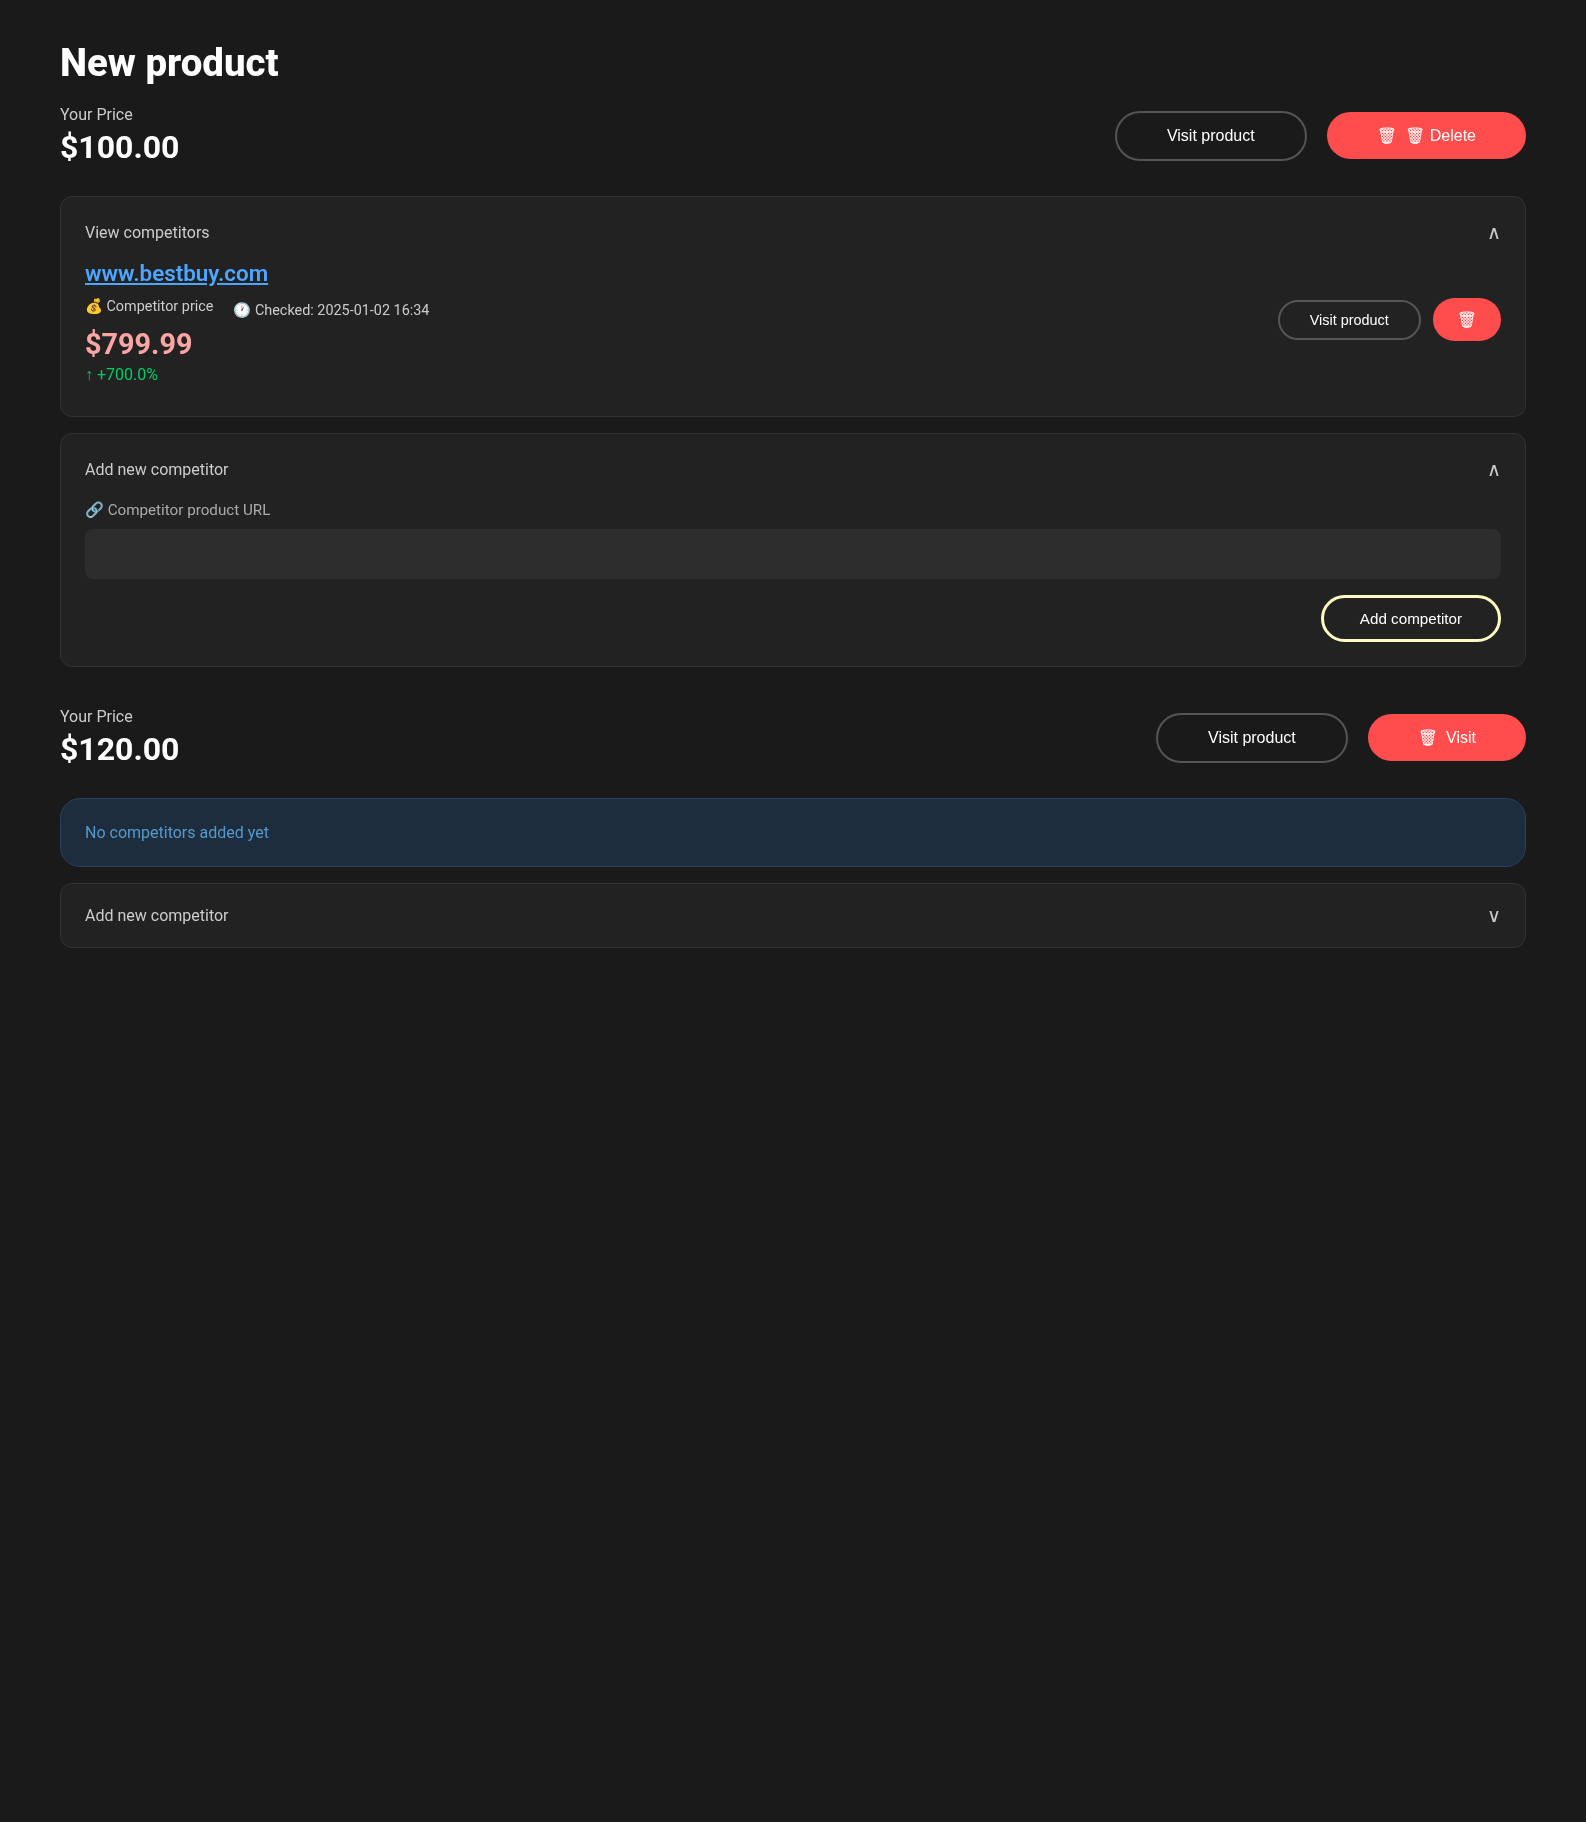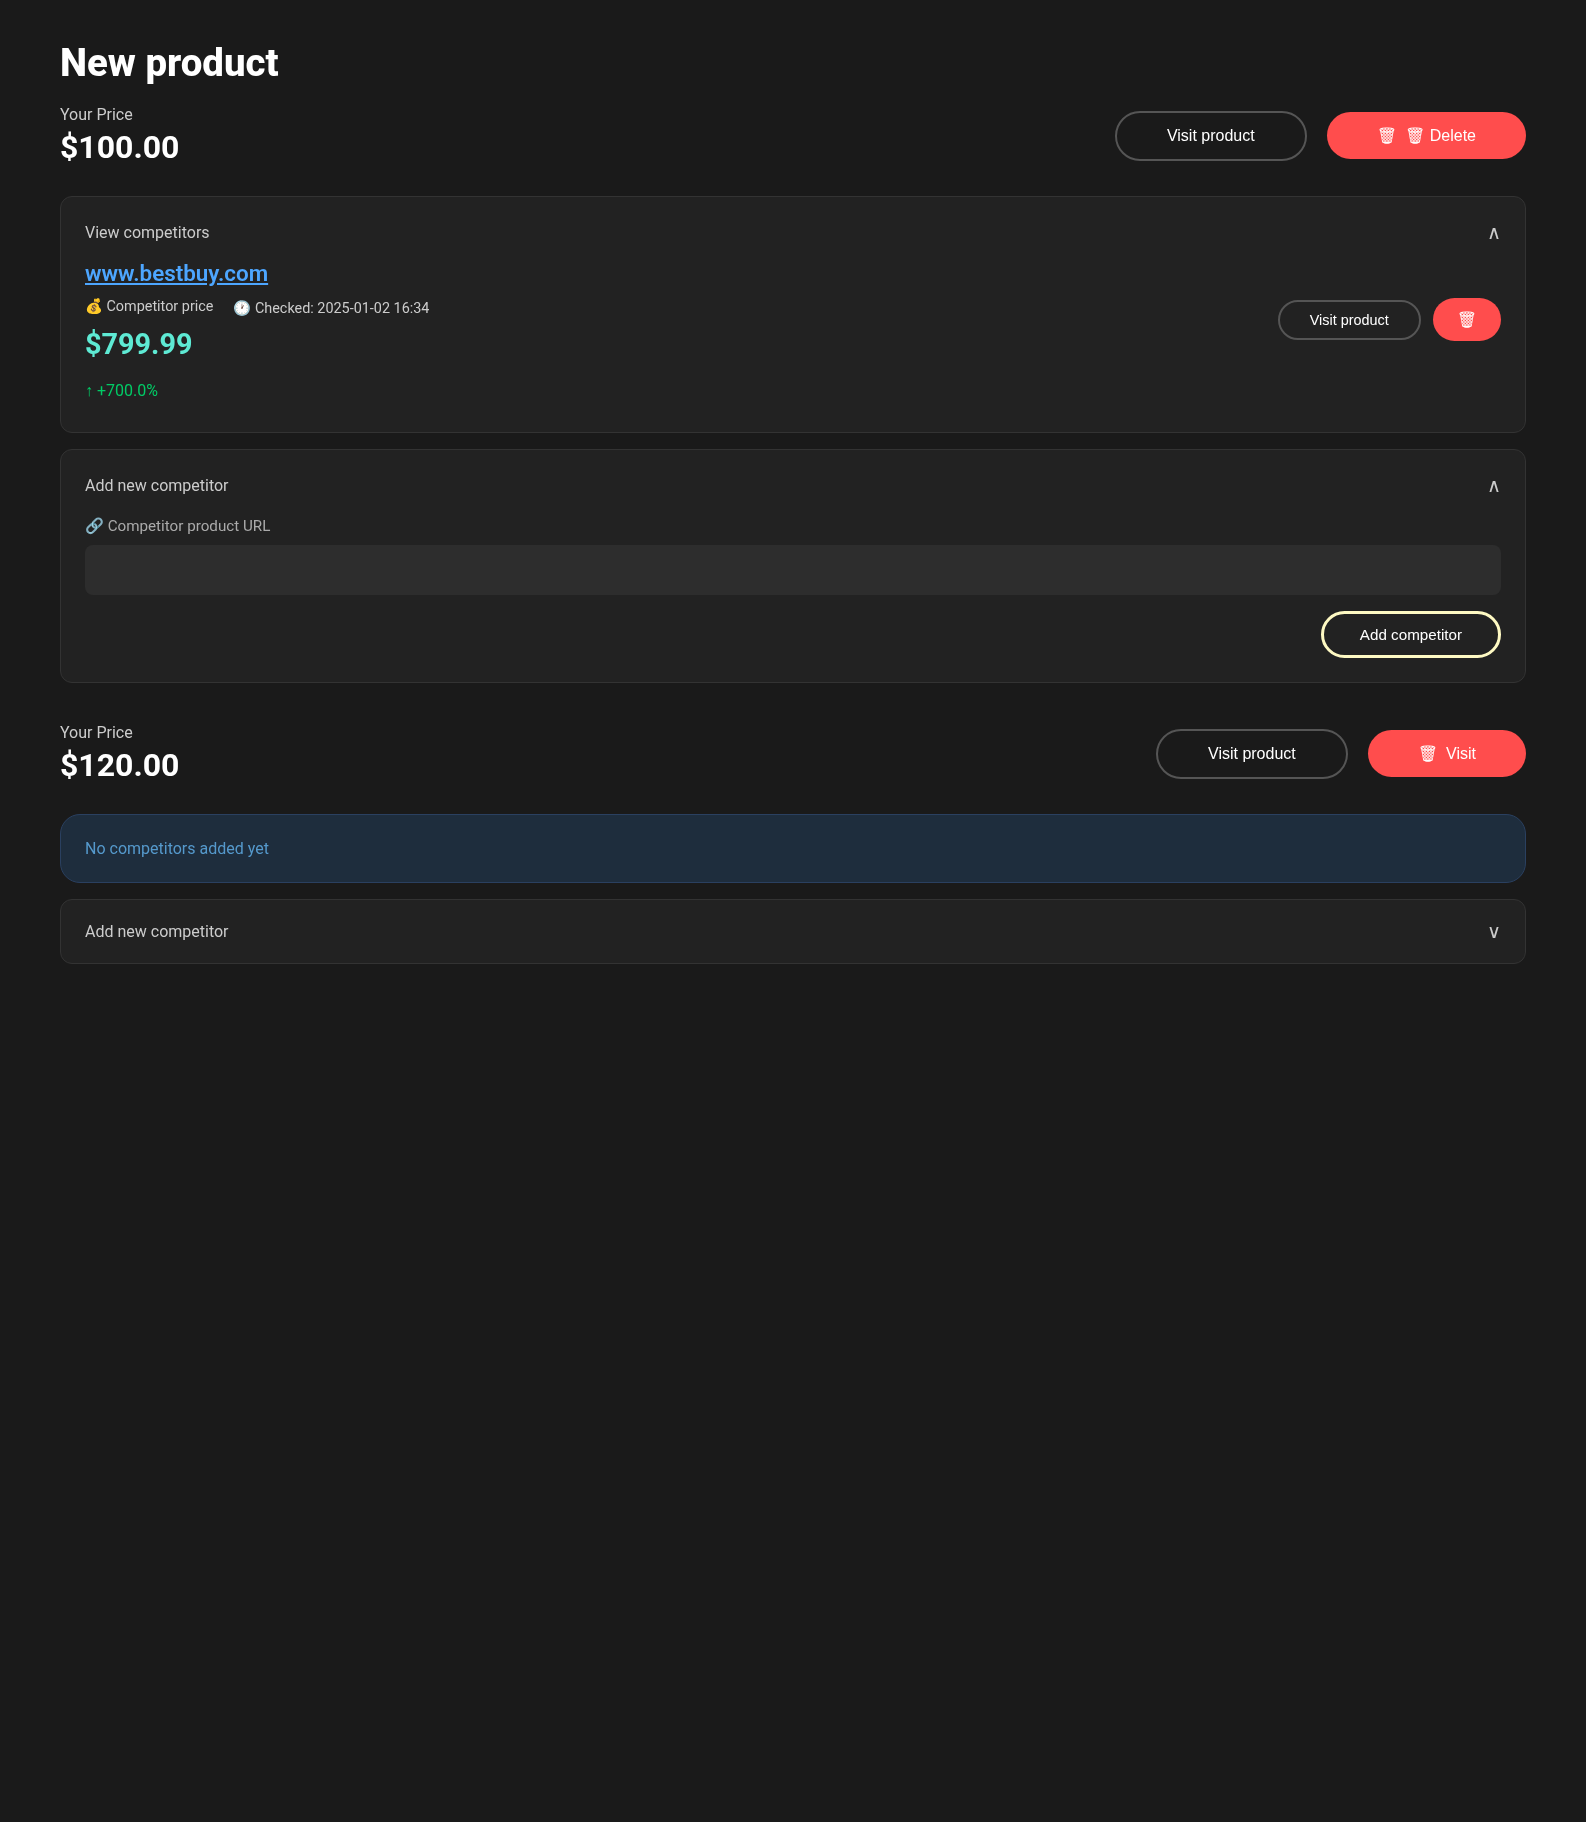--- a/index.html
+++ b/index.html
@@ -128,22 +128,22 @@
     }
 
     .competitor-checked {
       font-size: 0.9rem;
       color: #cccccc;
     }
 
     .competitor-price-value {
       font-size: 1.8rem;
       font-weight: 700;
-      color: #5eead4;
-      margin-bottom: 20px;
+      color: #fca5a5;
+      margin-bottom: 4px;
     }
 
     .price-change-positive {
       color: #00cc66;
       font-size: 1rem;
       display: flex;
       align-items: center;
       gap: 4px;
     }
 
@@ -273,21 +273,21 @@
   <div class="card">
     <div class="card-header">
       <span class="card-header-title">View competitors</span>
       <span class="chevron-icon">∧</span>
     </div>
 
     <a href="#" class="competitor-url-link">www.bestbuy.com</a>
 
     <div class="competitor-meta">
       <div class="competitor-price-info">
-        <div style="display:flex; gap: 20px; align-items:center; margin-bottom:8px;">
+        <div style="display:flex; gap: 20px; align-items:flex-end; margin-bottom:8px;">
           <span class="competitor-price-label">💰 Competitor price</span>
           <span class="competitor-checked">🕐 Checked: 2025-01-02 16:34</span>
         </div>
         <div class="competitor-price-value">$799.99</div>
         <div class="price-change-positive">↑ +700.0%</div>
       </div>
       <div class="competitor-actions">
         <button class="btn-visit-small">Visit product</button>
         <button class="btn-delete-small">
           <span>🗑</span>

